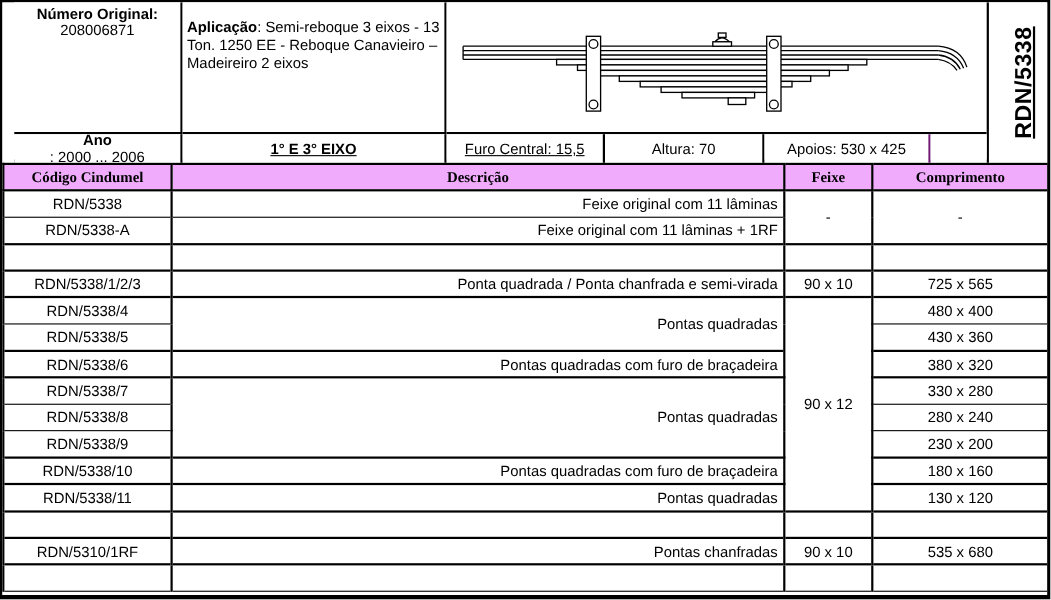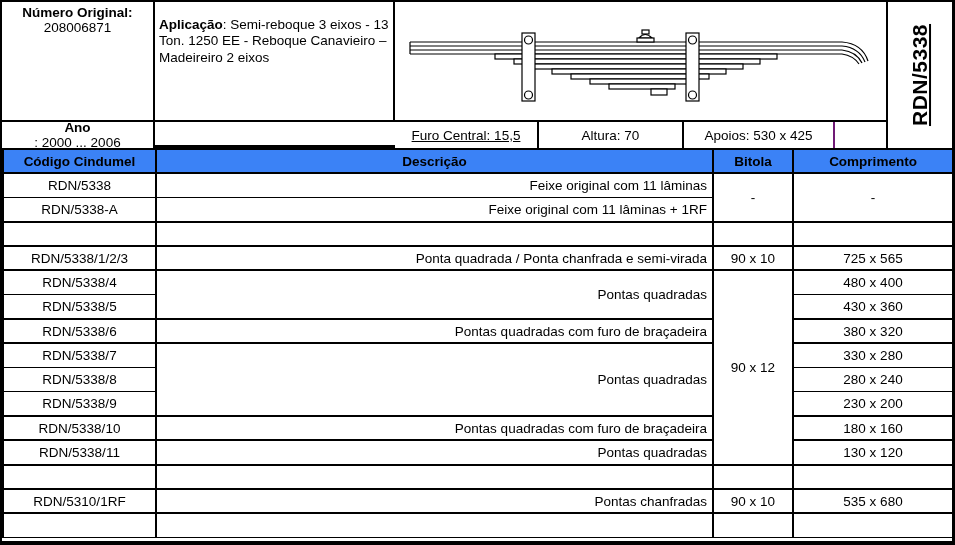--- a/index.html
+++ b/index.html
@@ -10,21 +10,21 @@
     background:#fff;
     color:#000;
     border: 2px solid #000;
     border-right-width: 3px;
     border-bottom-width: 4px;
     font-family: "Liberation Sans", "DejaVu Sans", sans-serif;
     font-size: 13.5px;
     overflow: hidden;
   }
   
-  .hdr { position: relative; height: 146px; border-bottom: 3px solid #000; }
+  .hdr { position: relative; height: 146px; border-bottom: 3px solid #000; margin-left: 11px; }
   .cell { position: absolute; background:#fff; }
   .bold { font-weight: bold; }
   .numero-cell { left:0; top:0; width:153px; height:120px; border-right:2px solid #000; border-bottom:2px solid #000; text-align:center; padding-top:3px; }
   .aplicacao-cell { left:153px; top:0; width:240px; height:120px; border-right:2px solid #000; border-bottom:2px solid #000; padding:15px 4px; line-height:1.22; }
   .drawing-cell { left:393px; top:0; width:491px; height:120px; border-bottom:2px solid #000; }
   .rdn-cell { left:884px; top:0; width:66px; height:146px; border-left:2px solid #000; display:flex; align-items:center; justify-content:center; }
   .rdn-vert { transform: rotate(-90deg); font-weight:bold; font-size:21px; text-decoration: underline; letter-spacing:0.5px; white-space:nowrap; }
   .row2 { top:120px; height:26px; display:flex; align-items:center; justify-content:center;flex-direction:column; }
   .ano-cell { left:0; width:153px; border-right:2px solid #000; }
   .eixo-cell { left:153px; width:240px; border-right:2px solid #000; }
@@ -35,21 +35,21 @@
   .blank-cell { left:833px; width:51px; }
   
   .spec-table { width:950px; height:390px; border-collapse:collapse; table-layout:fixed; }
   .spec-table th, .spec-table td {
     border:1px solid #000;
     border-left-width:2px; border-right-width:2px;
     padding:0 5px; height:23px;
     font-size:13.5px; text-align:center; vertical-align:middle;
     overflow:hidden; white-space:nowrap;
   }
-  .spec-table th { background:#3b82f6; font-weight:bold; border-bottom-width:2px; border-top-width:2px; }
+  .spec-table th { background:#f0abfc; font-weight:bold; border-bottom-width:2px; border-top-width:2px;font-family:Liberation Serif, serif; }
   .spec-table td.desc { text-align:right; }
   .spec-table tr.t2 td { border-top-width:2px; }
   svg { display:block; }
 </style>
 </head>
 <body>
 
 <div class="sheet">
 
   <div class="hdr">
@@ -106,39 +106,42 @@
       </svg>
     </div>
 
     <div class="cell rdn-cell">
       <div class="rdn-vert">RDN/5338</div>
     </div>
 
     <div class="cell row2 ano-cell">
       <span class="bold">Ano</span>
         <span>: 2000 ... 2006</span>
+    </div>
+    <div class="cell row2 eixo-cell">
+      <span>1° E 3° EIXO</span>
     </div>
     <div class="cell row2 furo-cell">Furo Central: 15,5</div>
     <div class="cell row2 altura-cell">Altura: 70</div>
     <div class="cell row2 apoios-cell">Apoios: 530 x 425</div>
     <div class="cell row2 blank-cell"></div>
   </div>
 
   <table class="spec-table">
     <colgroup>
         <col style="width:153px">
         <col style="width:557px">
         <col style="width:80px">
         <col style="width:160px">
       </colgroup>
     <tbody>
         <tr>
       <th>Código Cindumel</th>
       <th>Descrição</th>
-      <th>Bitola</th>
+      <th>Feixe</th>
       <th>Comprimento</th>
     </tr>
     <tr>
       <td>RDN/5338</td>
       <td class="desc">Feixe original com 11 lâminas</td>
       <td rowspan="2">-</td>
       <td rowspan="2">-</td>
     </tr>
     <tr>
       <td>RDN/5338-A</td>

